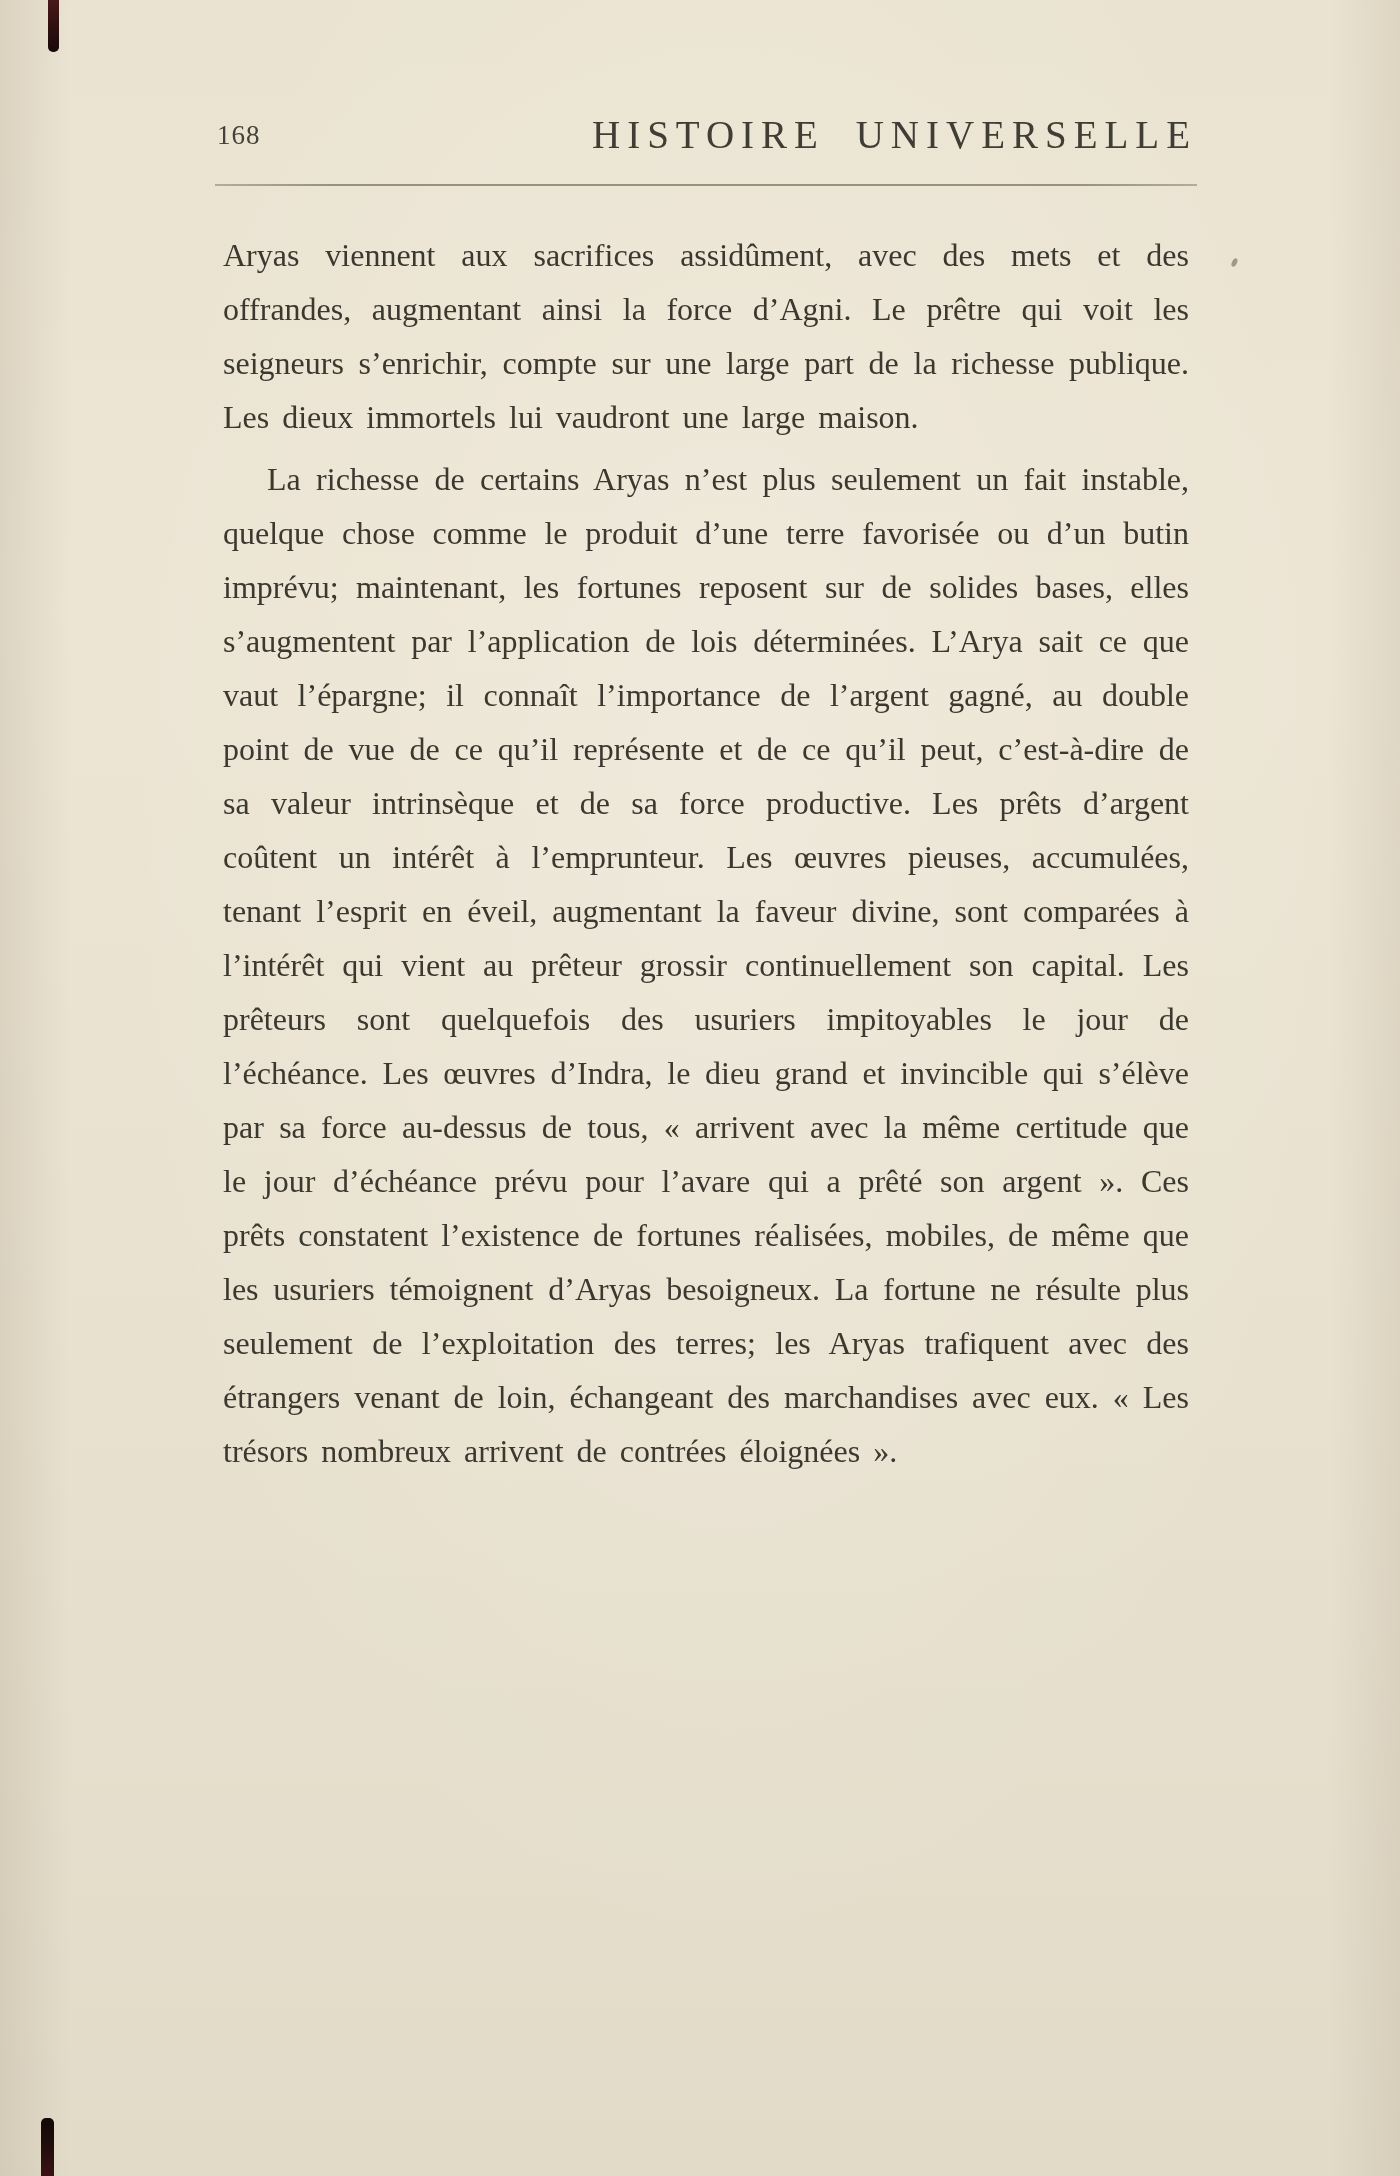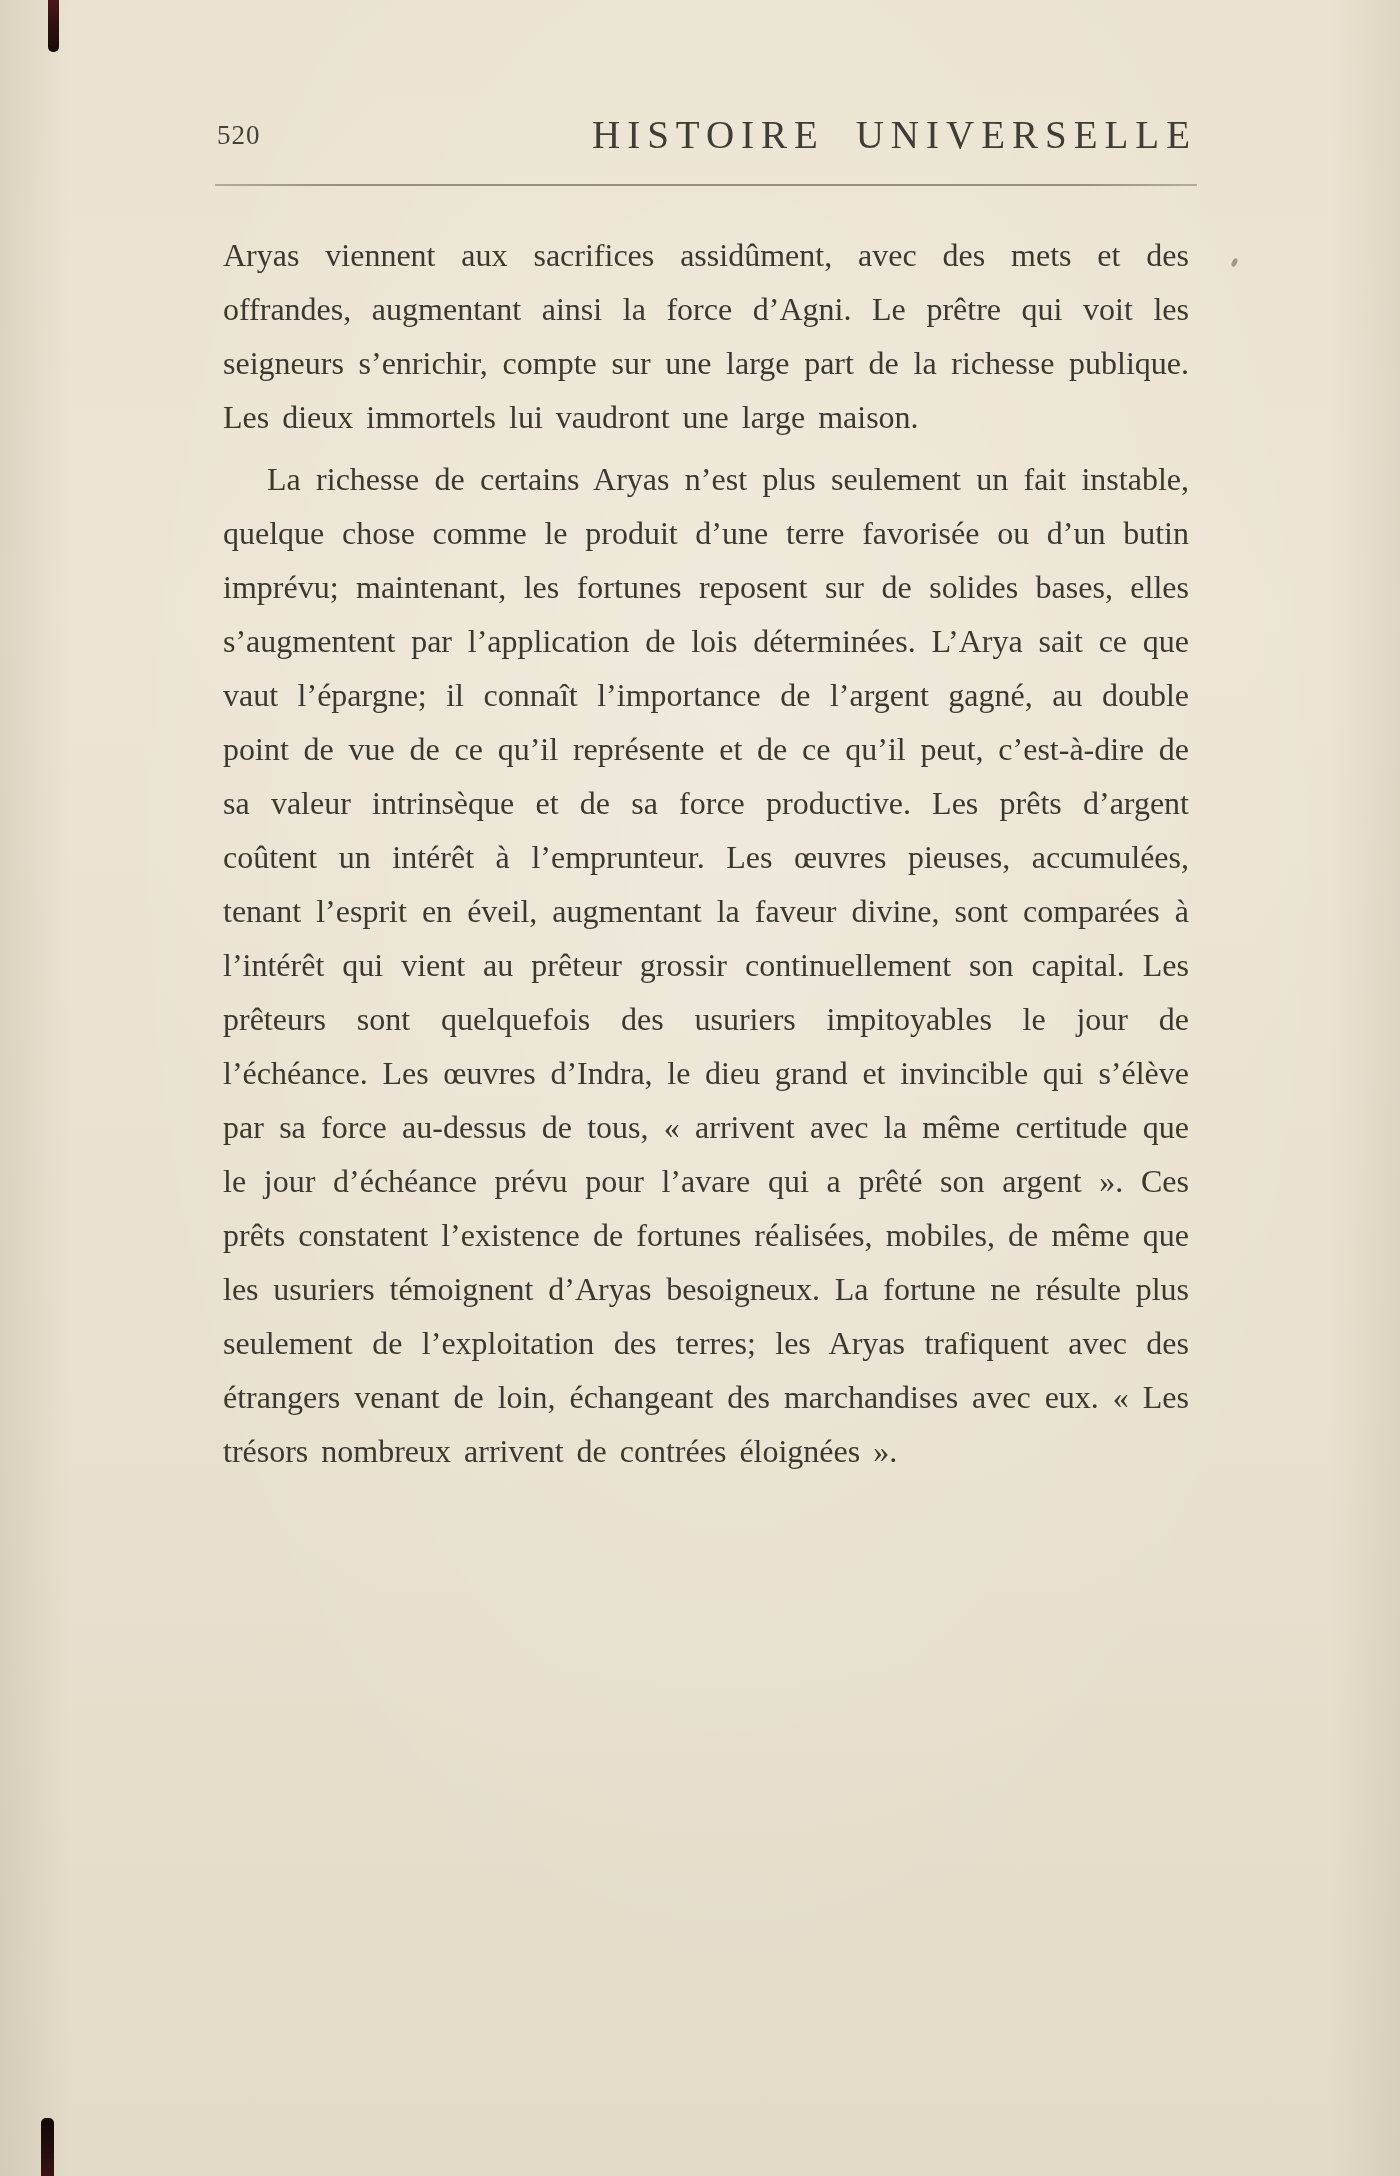--- a/index.html
+++ b/index.html
@@ -102,21 +102,21 @@
 
 <div class="paper"></div>
 
 <div class="binding-mark top"></div>
 <div class="binding-mark bottom"></div>
 <div class="speck" style="left:1232px; top:258px;"></div>
 
 <div class="content">
 
   <div class="running-head">
-    <span class="page-number">520</span>
+    <span class="page-number">168</span>
     <div class="head-title">HISTOIRE UNIVERSELLE</div>
   </div>
 
   <div class="head-rule"></div>
 
   <div class="body-text">
     <p>Aryas viennent aux sacrifices assidûment, avec des mets et des offrandes, augmentant ainsi la force d’Agni. Le prêtre qui voit les seigneurs s’enrichir, compte sur une large part de la richesse publique. Les dieux immortels lui vaudront une large maison.</p>
     <p class="indent">La richesse de certains Aryas n’est plus seulement un fait instable, quelque chose comme le produit d’une terre favorisée ou d’un butin imprévu; maintenant, les fortunes reposent sur de solides bases, elles s’augmentent par l’application de lois déterminées. L’Arya sait ce que vaut l’épargne; il connaît l’importance de l’argent gagné, au double point de vue de ce qu’il représente et de ce qu’il peut, c’est-à-dire de sa valeur intrinsèque et de sa force productive. Les prêts d’argent coûtent un intérêt à l’emprunteur. Les œuvres pieuses, accumulées, tenant l’esprit en éveil, augmentant la faveur divine, sont comparées à l’intérêt qui vient au prêteur grossir continuellement son capital. Les prêteurs sont quelquefois des usuriers impitoyables le jour de l’échéance. Les œuvres d’Indra, le dieu grand et invincible qui s’élève par sa force au-dessus de tous, « arrivent avec la même certitude que le jour d’échéance prévu pour l’avare qui a prêté son argent ». Ces prêts constatent l’existence de fortunes réalisées, mobiles, de même que les usuriers témoignent d’Aryas besoigneux. La fortune ne résulte plus seulement de l’exploitation des terres; les Aryas trafiquent avec des étrangers venant de loin, échangeant des marchandises avec eux. « Les trésors nombreux arrivent de contrées éloignées ».</p>
   </div>
 

